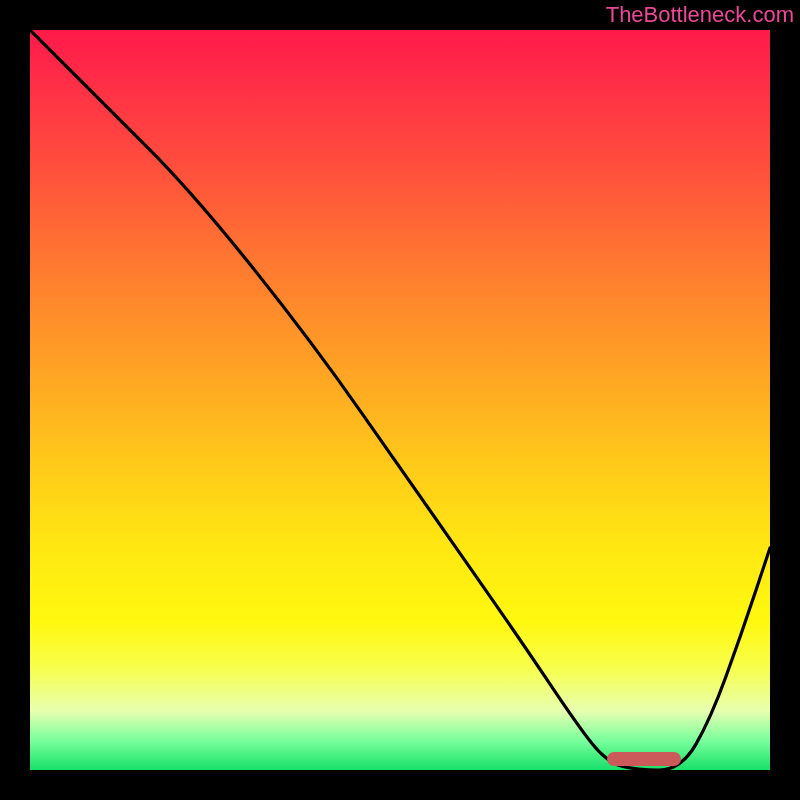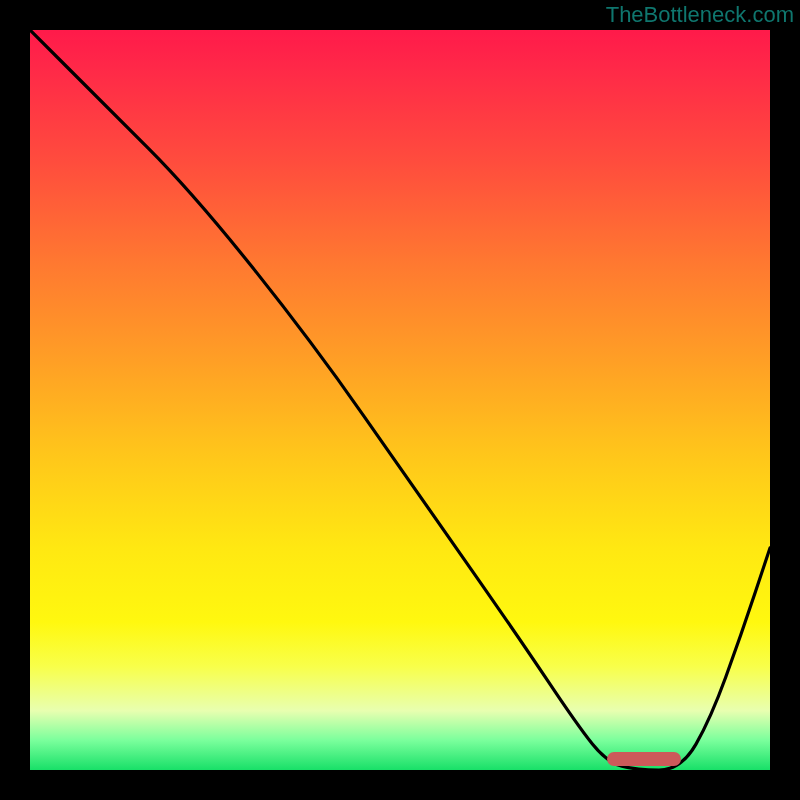--- a/index.html
+++ b/index.html
@@ -8,21 +8,21 @@
     height: 800px;
     background: #000;
     position: relative;
     font-family: Arial, sans-serif;
     overflow: hidden;
   }
   .watermark {
     position: absolute;
     top: 2px;
     right: 6px;
-    color: #0f766e;
+    color: #ec4899;
     font-size: 22px;
     font-weight: 500;
     z-index: 10;
   }
   .plot-area {
     position: absolute;
     left: 30px;
     top: 30px;
     width: 740px;
     height: 740px;

